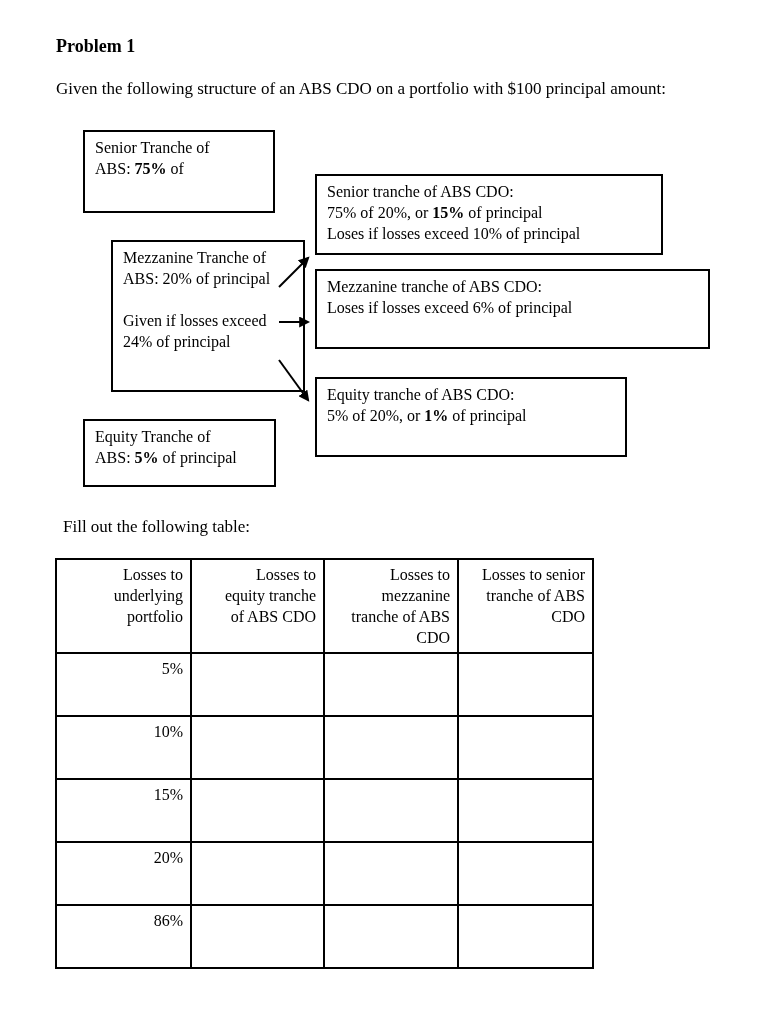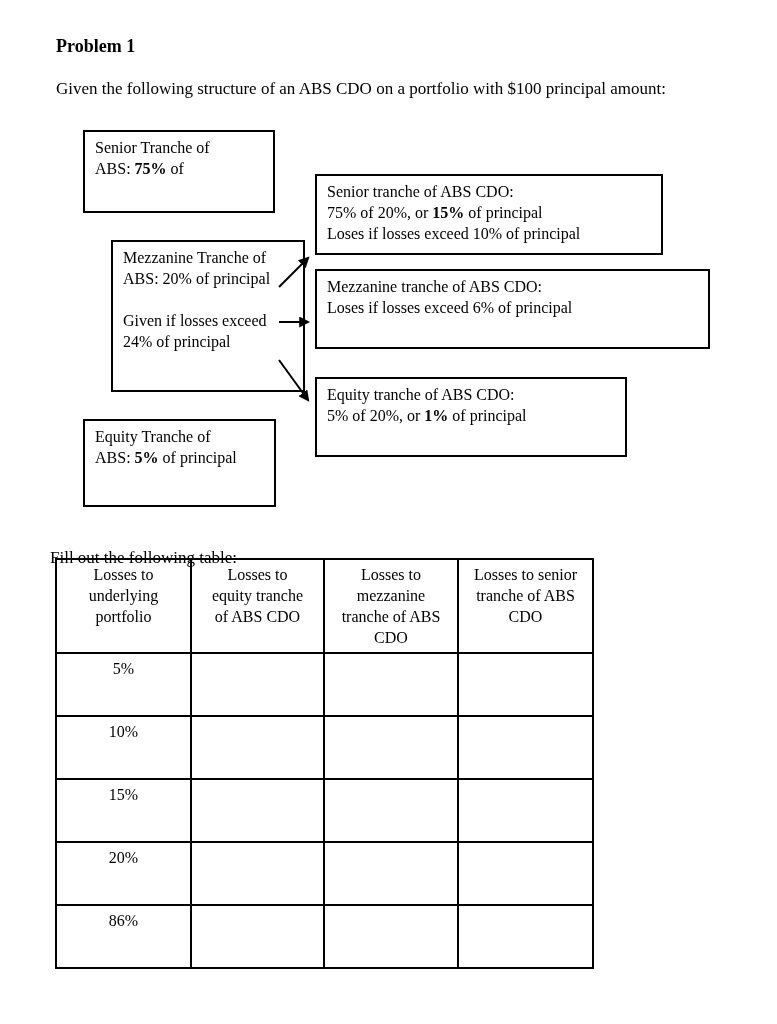--- a/index.html
+++ b/index.html
@@ -35,21 +35,21 @@
   table.fill {
     position: absolute;
     left: 55px; top: 558px;
     width: 537px;
     border-collapse: collapse;
     table-layout: fixed;
   }
   table.fill th, table.fill td {
     border: 2px solid #000000;
     vertical-align: top;
-    text-align: center;
+    text-align: right;
     font-size: 16px;
     line-height: 21px;
     font-weight: normal;
     padding: 4px 7px;
   }
   table.fill thead tr { height: 84px; }
   table.fill tbody tr { height: 63px; }
   table.fill .ln { display: block; white-space: nowrap; }
 </style>
 </head>
@@ -66,21 +66,21 @@
     <span class="ln"><span>ABS: </span><b>75%</b><span> of</span></span>
   </div>
 
   <div class="dbox" style="left:83px; top:240px; width:194px; height:152px;margin-left:28px;">
     <span class="ln">Mezzanine Tranche of</span>
     <span class="ln">ABS: 20% of principal</span>
     <span class="ln gap">Given if losses exceed</span>
     <span class="ln">24% of principal</span>
   </div>
 
-  <div class="dbox" style="left:83px; top:419px; width:193px; height:88px;">
+  <div class="dbox" style="left:83px; top:419px; width:193px; height:68px;">
     <span class="ln">Equity Tranche of</span>
     <span class="ln"><span>ABS: </span><b>5%</b><span> of principal</span></span>
   </div>
 
   <div class="dbox" style="left:315px; top:174px; width:348px; height:81px;">
     <span class="ln">Senior tranche of ABS CDO:</span>
     <span class="ln"><span>75% of 20%, or </span><b>15%</b><span> of principal</span></span>
     <span class="ln">Loses if losses exceed 10% of principal</span>
   </div>
 
@@ -98,21 +98,21 @@
     <defs>
       <marker id="ah" viewBox="0 0 10 10" refX="8" refY="5" markerWidth="5.5" markerHeight="5.5" orient="auto">
         <path d="M0,0 L10,5 L0,10 z" fill="#000000"></path>
       </marker>
     </defs>
     <line x1="279" y1="287" x2="308" y2="258" marker-end="url(#ah)"></line>
     <line x1="279" y1="322" x2="308" y2="322" marker-end="url(#ah)"></line>
     <line x1="279" y1="360" x2="308" y2="400" marker-end="url(#ah)"></line>
   </svg>
 
-  <div class="abs bodytext" style="left:50px; top:517px;margin-top:31px;">Fill out the following table:</div>
+  <div class="abs bodytext" style="left:63px; top:517px;">Fill out the following table:</div>
 
   <table class="fill">
     <colgroup>
       <col style="width:135px">
         <col style="width:133px">
         <col style="width:134px">
         <col style="width:135px">
     </colgroup>
     <thead>
       <tr>

